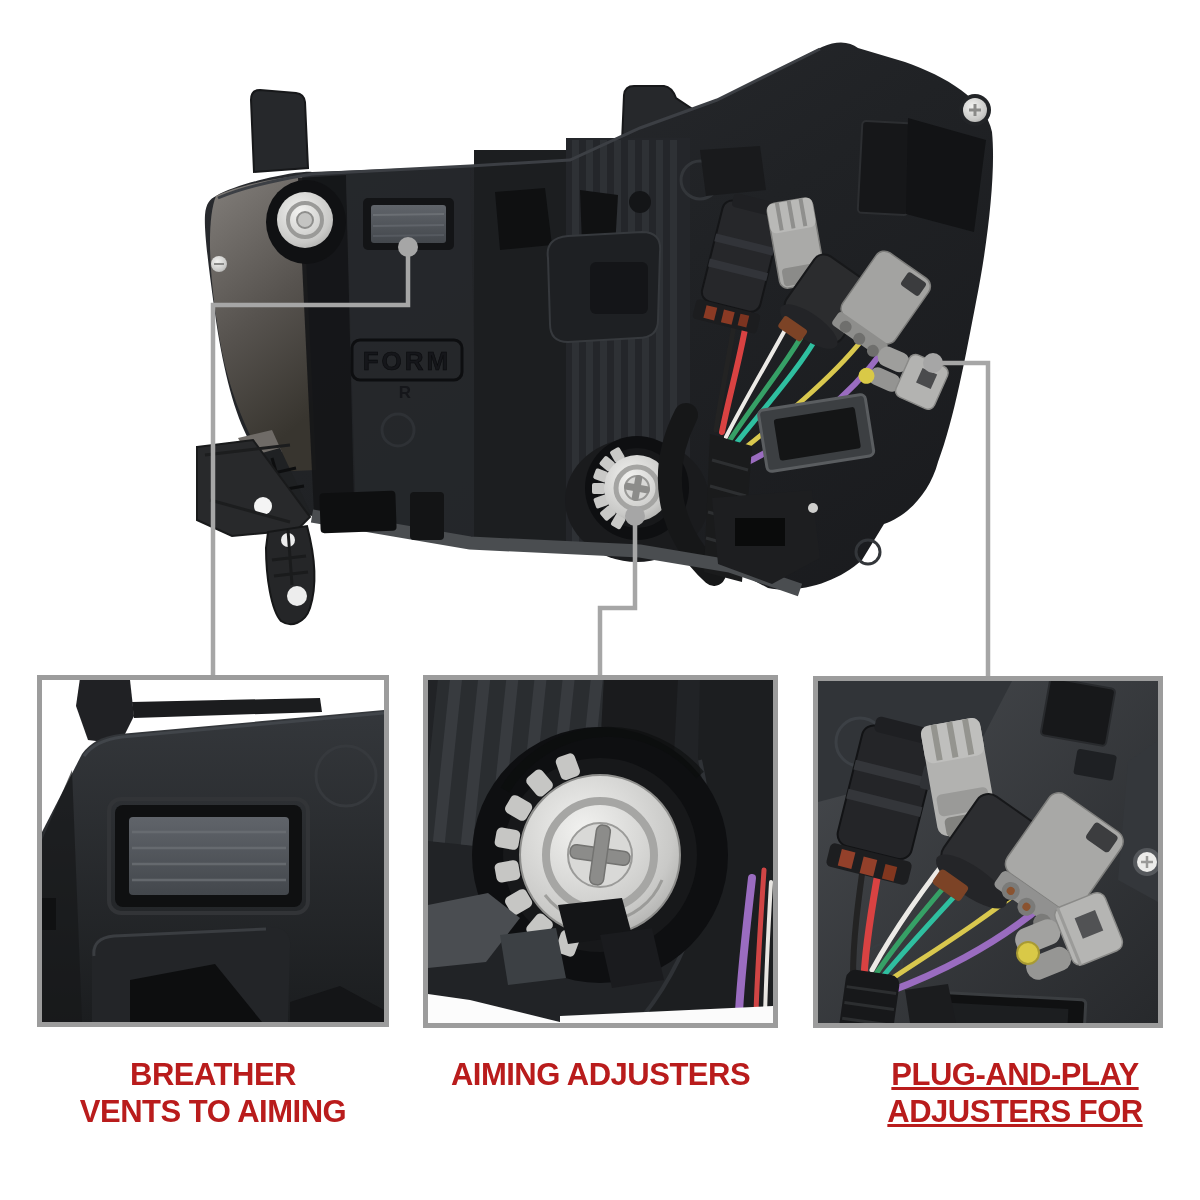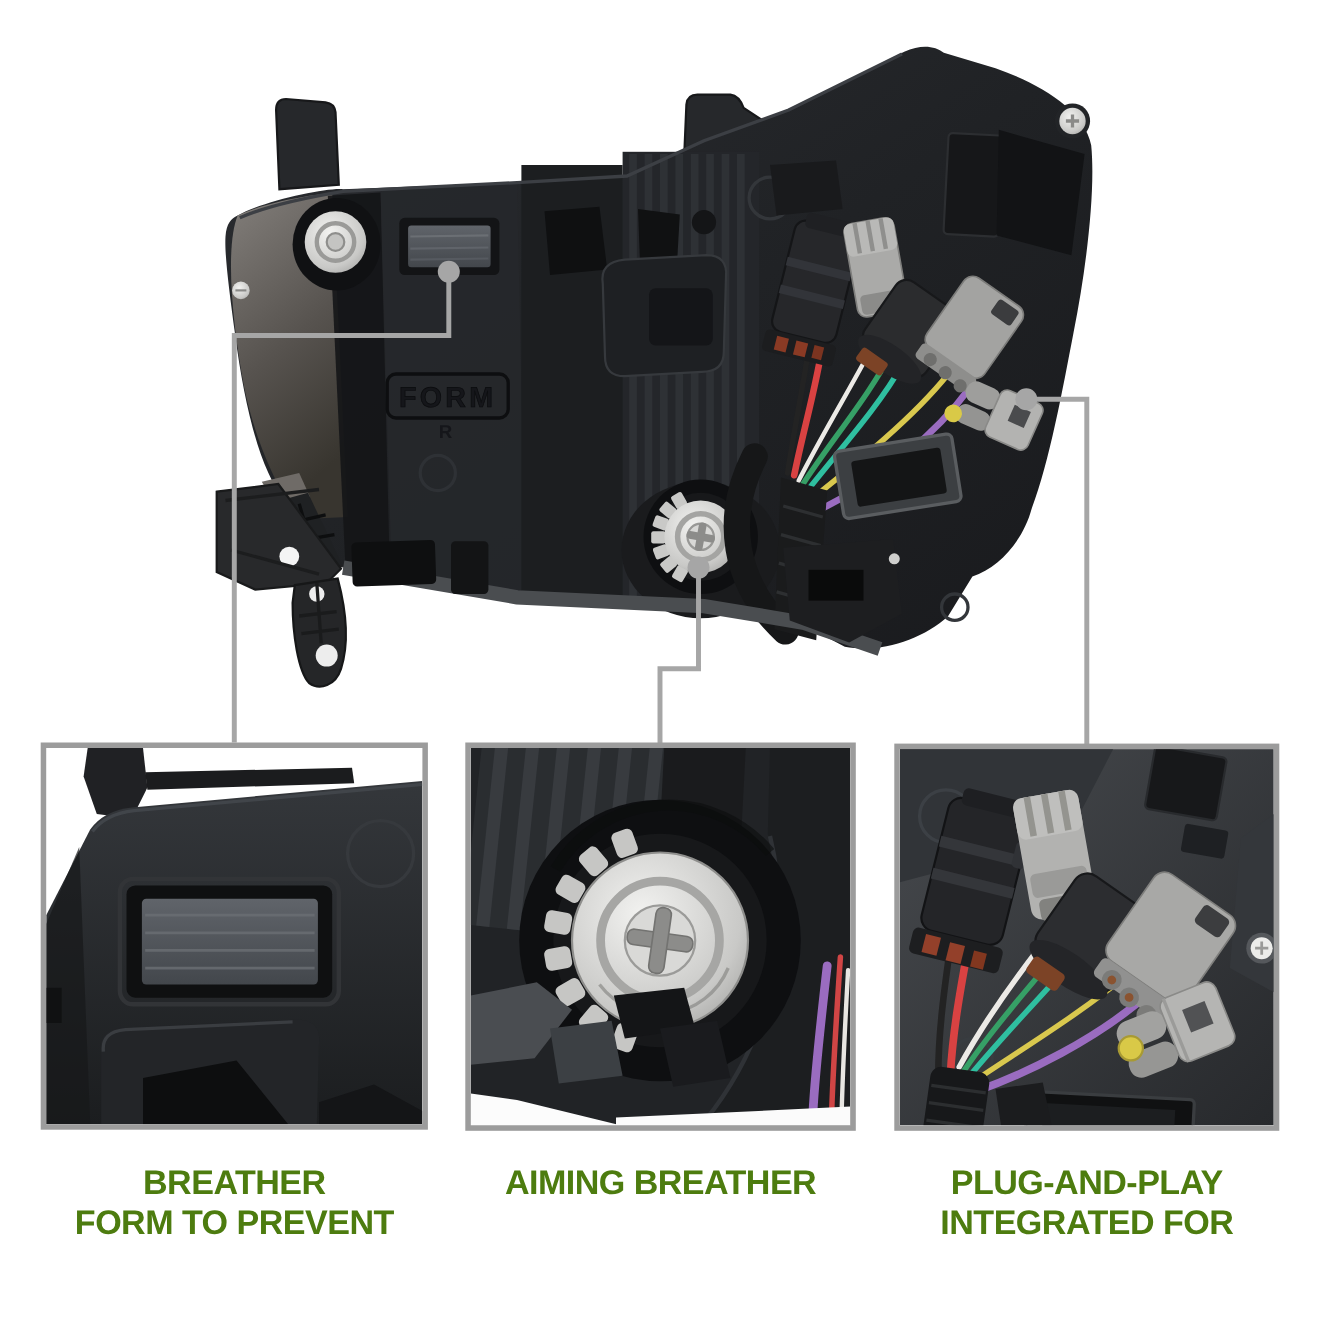--- a/index.html
+++ b/index.html
@@ -1,25 +1,25 @@
 <!DOCTYPE html>
 <html><head>
 <meta charset="utf-8">
 <style>
   html,body{margin:0;padding:0;background:#fff;}
   .stage{position:relative;width:1200px;height:1200px;background:#ffffff;overflow:hidden;
          font-family:"Liberation Sans","DejaVu Sans",sans-serif;}
   .stage svg{position:absolute;left:0;top:0;}
-  .caption{position:absolute;top:1056px;text-align:center;color:#4d7c0f;
+  .caption{position:absolute;top:1056px;text-align:center;color:#b91c1c;
            font-weight:700;font-size:31px;line-height:37px;letter-spacing:-0.5px;
            font-stretch:condensed;}
   .caption span{display:block;white-space:nowrap;}
   .cap-left{left:37px;width:352px;}
   .cap-mid{left:423px;width:355px;}
-  .cap-right{left:813px;width:350px;}
+  .cap-right{left:840px;width:350px;text-decoration:underline;}
 </style>
 </head>
 <body>
 
 <div class="stage">
 
 <svg width="1200" height="1200" viewBox="0 0 1200 1200">
   <defs>
     <linearGradient id="bodyGrad" x1="0" y1="0" x2="1" y2="1">
       <stop offset="0" stop-color="#2b2d31"></stop>
@@ -435,24 +435,24 @@
 
   <g fill="none" stroke="#9c9c9c" stroke-width="5">
     <rect x="39.5" y="677.5" width="347" height="347"></rect>
     <rect x="425.5" y="677.5" width="350" height="348"></rect>
     <rect x="815.5" y="678.5" width="345" height="347"></rect>
   </g>
 </svg>
 
 <div class="caption cap-left">
   <span>BREATHER</span>
-  <span>FORM TO PREVENT</span>
+  <span>VENTS TO AIMING</span>
 </div>
 <div class="caption cap-mid">
-  <span>AIMING BREATHER</span>
+  <span>AIMING ADJUSTERS</span>
   <span></span>
 </div>
 <div class="caption cap-right">
   <span>PLUG-AND-PLAY</span>
-  <span>INTEGRATED FOR</span>
+  <span>ADJUSTERS FOR</span>
 </div>
 
 </div>
 
 </body></html>

